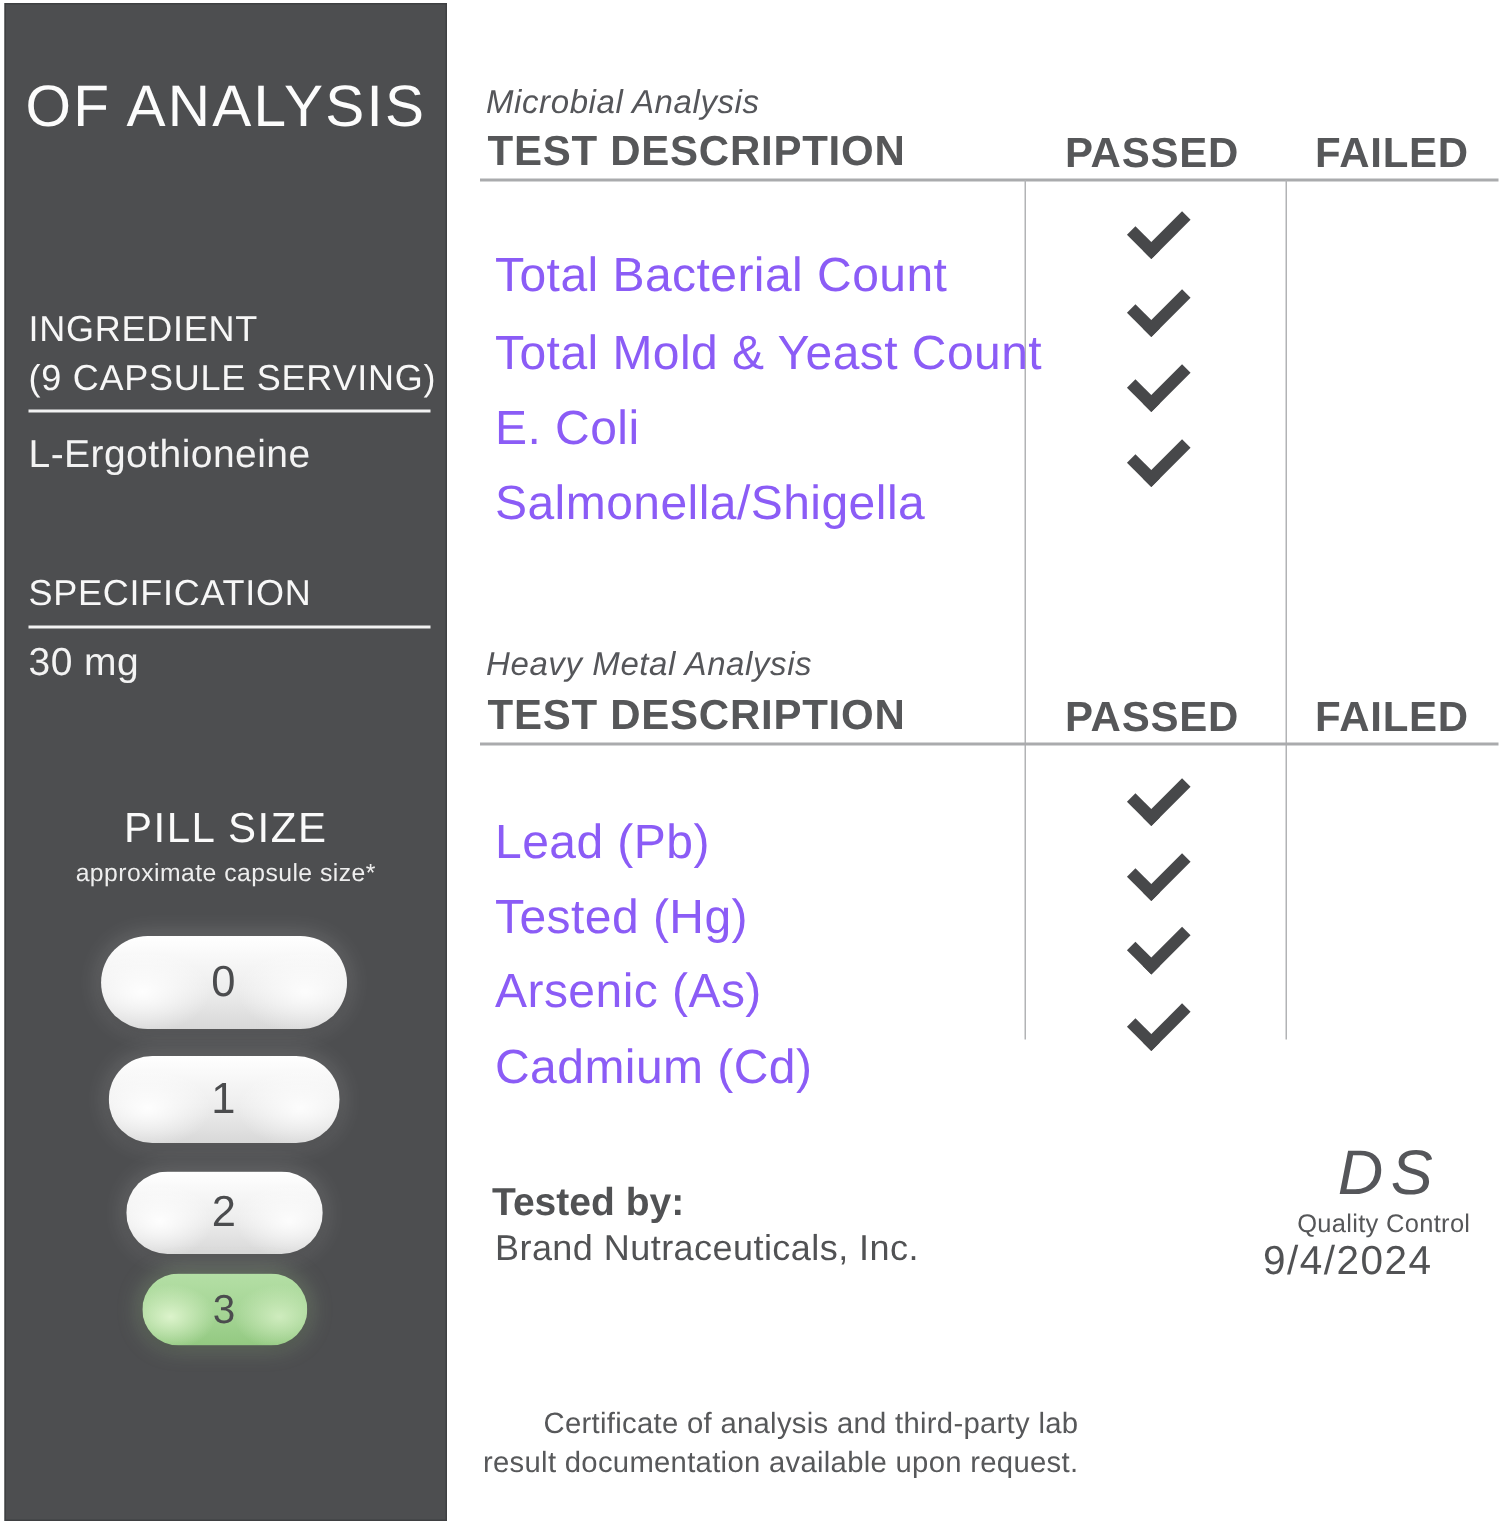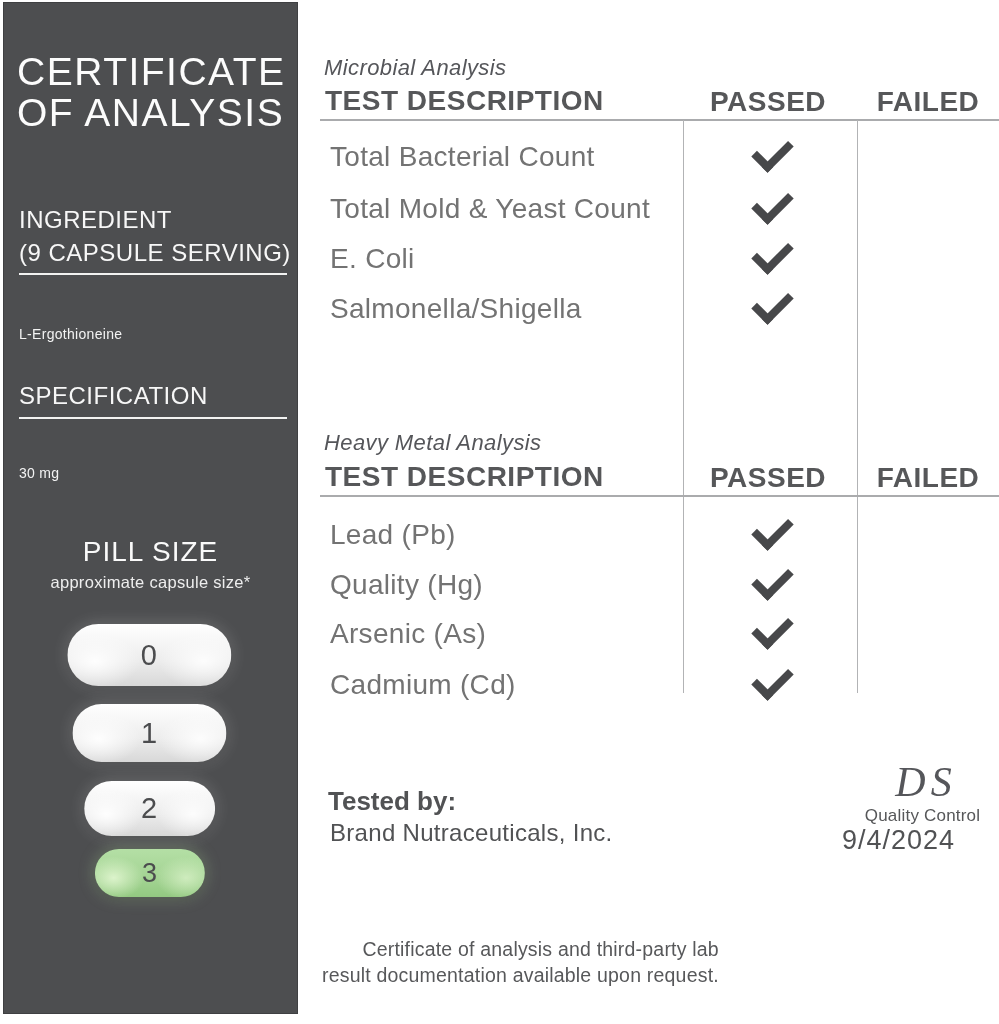--- a/index.html
+++ b/index.html
@@ -29,23 +29,22 @@
     position: absolute; left: 15px;
     font-size: 24px; line-height: 33px; font-weight: 500;
     letter-spacing: 0.5px; color: #f7f7f7;
   }
   .side-rule {
     position: absolute; left: 15px; width: 268px; height: 2px;
     background: #f2f2f2;
   }
   .side-value {
     position: absolute; left: 15px;
-    font-size: 14px; font-weight: 400; color: #f3f3f3;
+    font-size: 26px; font-weight: 400; color: #f3f3f3;
     letter-spacing: 0.3px;
-    margin-top: 39px;
   }
   .pill-size-title {
     position: absolute; left: 0; top: 533px; width: 100%;
     text-align: center; font-size: 28px; font-weight: 500;
     letter-spacing: 1px; color: #fafafa;
   }
   .pill-size-sub {
     position: absolute; left: 0; top: 570px; width: 100%;
     text-align: center; font-size: 16.5px; font-weight: 400;
     letter-spacing: 0.3px; color: #eeeeee;
@@ -91,43 +90,44 @@
   .hline {
     position: absolute; left: 320px; width: 679px; height: 2px;
     background: #aaabad;
   }
   .vline {
     position: absolute; top: 120px; width: 1px; height: 573px;
     background: #b2b3b5;
   }
   .row-name {
     position: absolute; left: 330px;
-    font-size: 28px; color: #737373; letter-spacing: 0.3px;
+    font-size: 32px; color: #8b5cf6; letter-spacing: 0.3px;
     white-space: nowrap;
+    margin-top: 24px;
   }
   .check-icon {
     position: absolute; left: 754px;
     width: 29px; height: 15px;
     border-left: 8px solid #47484a;
     border-bottom: 8px solid #47484a;
     transform: rotate(-45deg);
   }
   .tested-label {
     position: absolute; left: 328px; top: 786px;
     font-size: 26px; font-weight: 700; color: #515254;
   }
   .tested-company {
     position: absolute; left: 330px; top: 819px;
     font-size: 24px; font-weight: 400; color: #515254;
     letter-spacing: 0.3px;
   }
   .sig-initials {
     position: absolute; left: 870px; top: 758px; width: 112px;
     text-align: center;
-    font-family: Liberation Serif, serif; font-style: italic;
+    font-family: Liberation Sans, sans-serif; font-style: italic;
     font-size: 42px; letter-spacing: 5px; color: #55565a;
   }
   .sig-role {
     position: absolute; left: 860px; top: 806px; width: 125px;
     text-align: center;
     font-size: 17px; color: #565759; letter-spacing: 0.2px;
   }
   .sig-date {
     position: absolute; left: 836px; top: 825px; width: 125px;
     text-align: center;
@@ -140,21 +140,20 @@
     letter-spacing: 0.2px;
     text-align: right;
   }
 </style>
 </head>
 <body>
 
 <div class="sidebar">
 
   <div class="coa-title">
-    <div>CERTIFICATE</div>
     <div>OF ANALYSIS</div>
   </div>
 
   <div class="side-label" style="top: 200px;">
     <div>INGREDIENT</div>
     <div>(9 CAPSULE SERVING)</div>
   </div>
   <div class="side-rule" style="top: 270px;"></div>
   <div class="side-value" style="top: 284px;">L-Ergothioneine</div>
 
@@ -203,21 +202,21 @@
 <div class="section-title" style="top: 430px;">Heavy Metal Analysis</div>
 <div class="col-head" style="left: 325px; top: 461px;">TEST DESCRIPTION</div>
 <div class="col-head center" style="left: 768px; top: 462px;">PASSED</div>
 <div class="col-head center" style="left: 928px; top: 462px;">FAILED</div>
 
 <div class="hline" style="top: 495px;"></div>
 
 <div class="row-name" style="top: 519px;">Lead (Pb)</div>
 <span class="check-icon" style="top: 518px;"></span>
 
-<div class="row-name" style="top: 569px;">Quality (Hg)</div>
+<div class="row-name" style="top: 569px;">Tested (Hg)</div>
 <span class="check-icon" style="top: 568px;"></span>
 
 <div class="row-name" style="top: 618px;">Arsenic (As)</div>
 <span class="check-icon" style="top: 617px;"></span>
 
 <div class="row-name" style="top: 669px;">Cadmium (Cd)</div>
 <span class="check-icon" style="top: 668px;"></span>
 
 <div class="tested-label">Tested by:</div>
 <div class="tested-company">Brand Nutraceuticals, Inc.</div>

